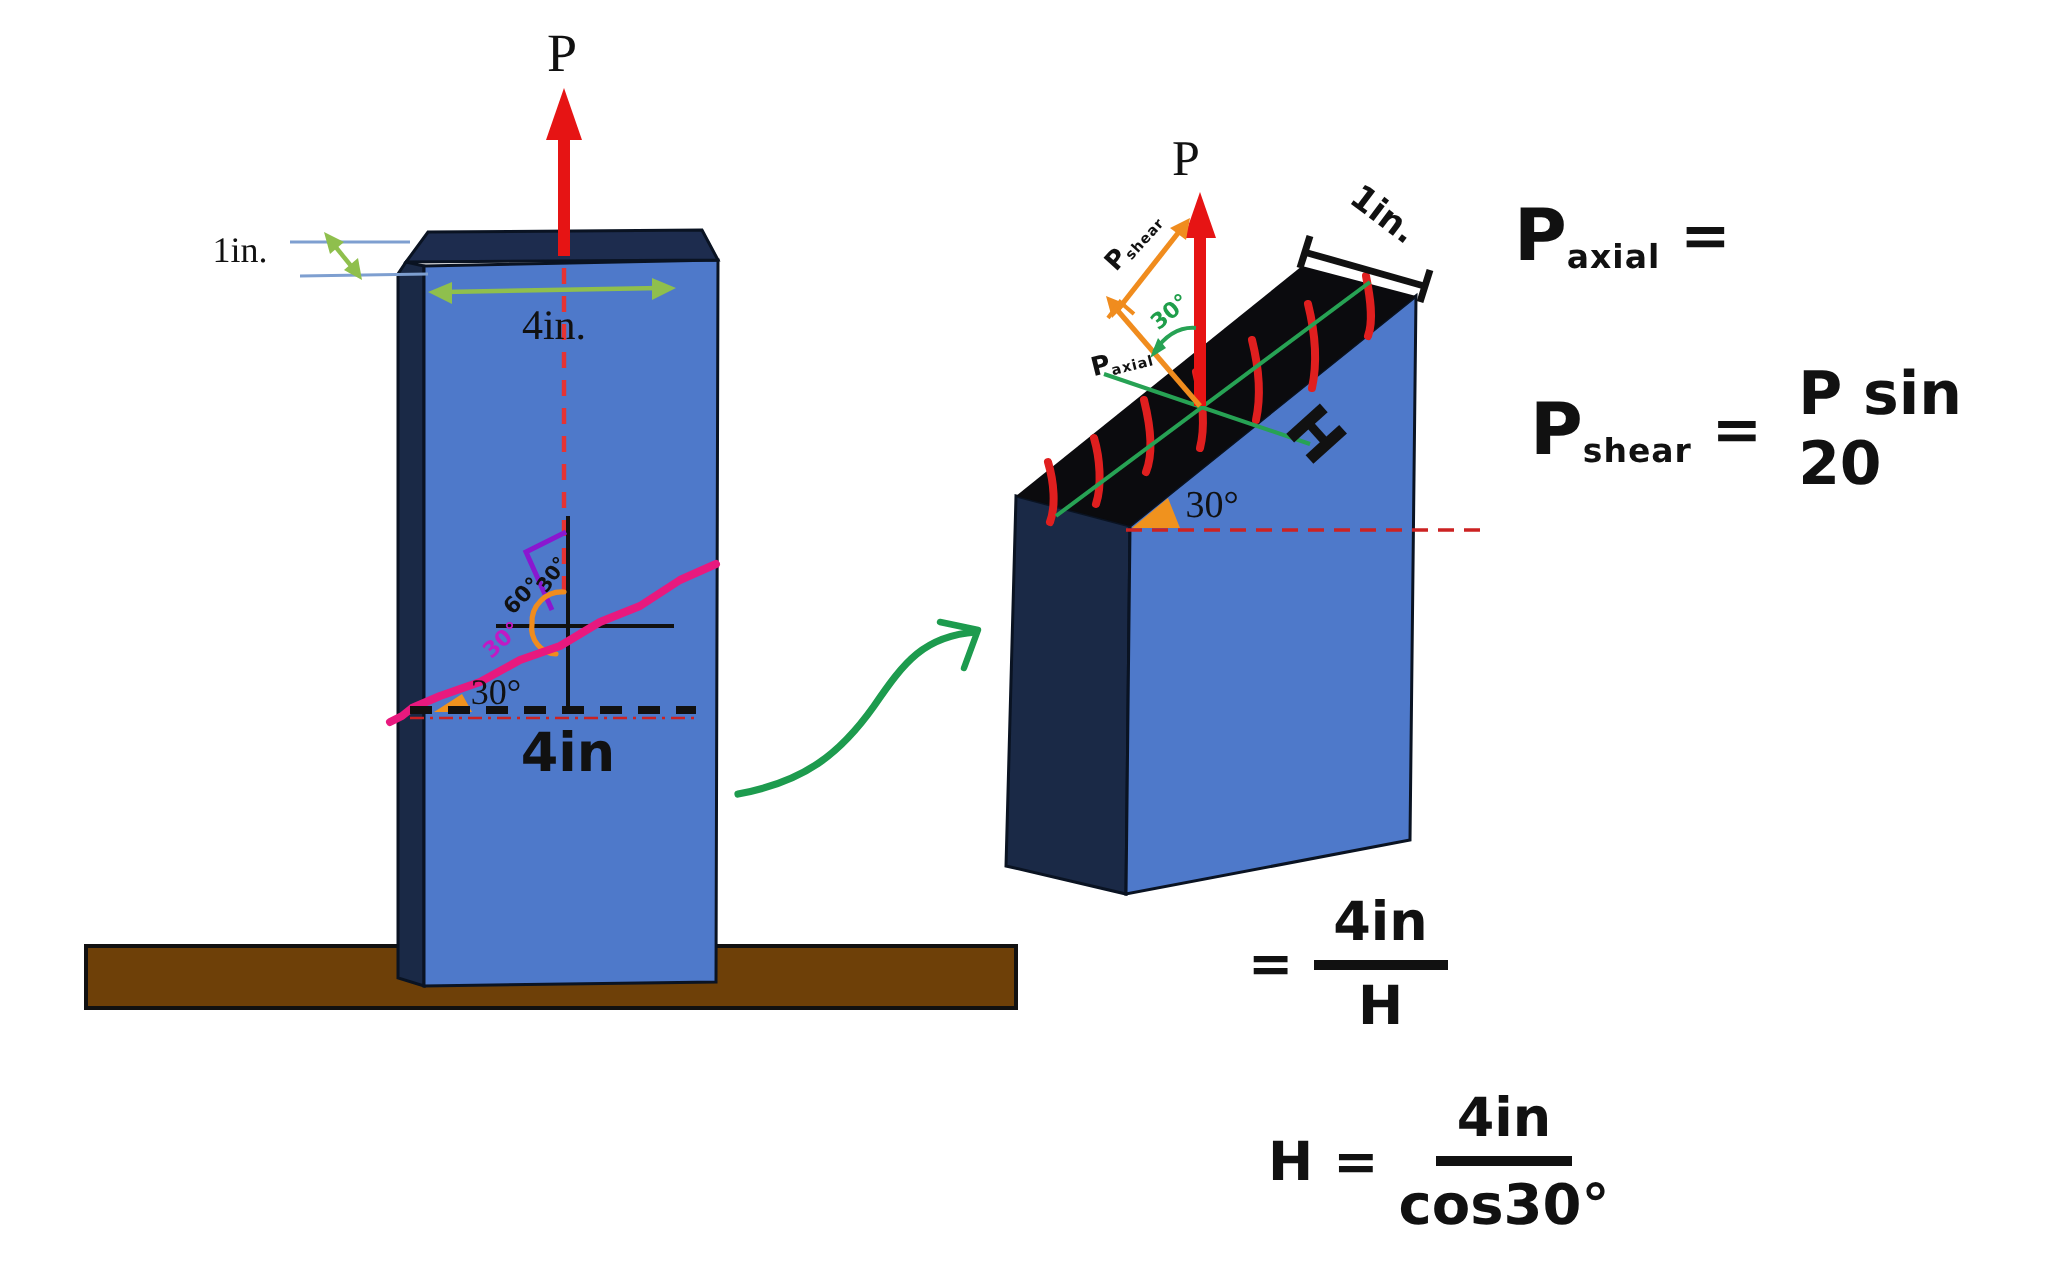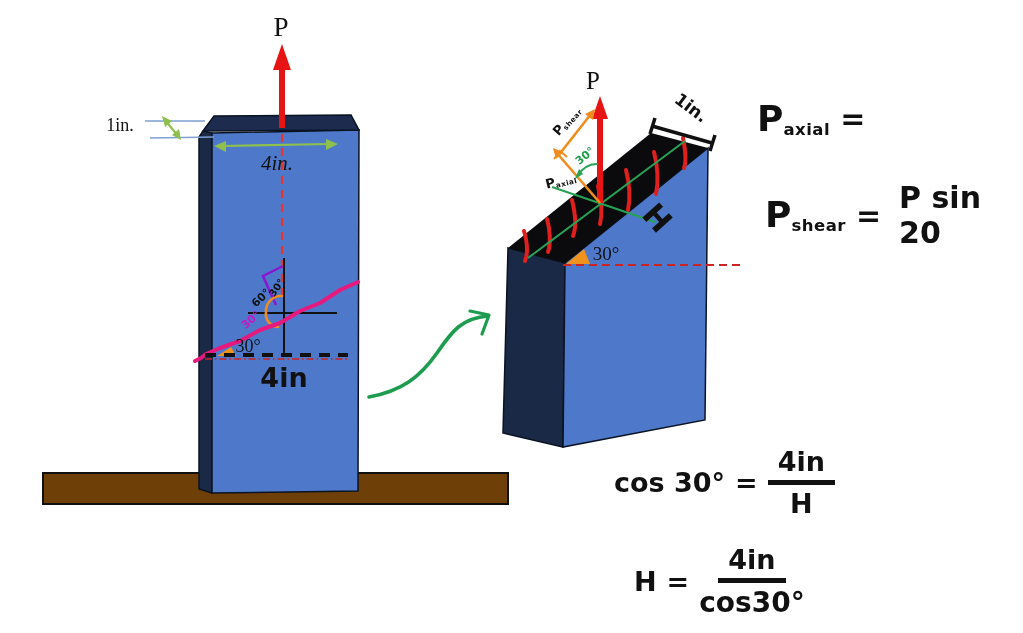--- a/index.html
+++ b/index.html
@@ -5,21 +5,21 @@
   html,body{margin:0;padding:0;background:#fff;}
   #canvas{position:relative;width:1023px;height:633px;background:#ffffff;overflow:hidden;
           font-family:"Liberation Serif",serif;}
   #diagram-svg{position:absolute;left:0;top:0;}
   .lbl{position:absolute;transform:translate(-50%,-50%);white-space:nowrap;color:#111;line-height:1;}
   .serif{font-family:"Liberation Serif",serif;}
   .hand{font-family:"DejaVu Sans",sans-serif;font-weight:700;}
   
   .p-left{left:281px;top:27px;font-size:27px;}
   .dim-1in-left{left:120px;top:125px;font-size:18px;}
-  .dim-4in-left{left:277px;top:163px;font-size:21px;font-style:italic;}
+  .dim-4in-left{left:277px;top:163px;font-size:21px;}
   .ang60{left:261px;top:298px;font-size:11px;transform:translate(-50%,-50%) rotate(-45deg);}
   .ang30small{left:277px;top:288px;font-size:10px;transform:translate(-50%,-50%) rotate(-55deg);}
   .ang30mag{left:251px;top:320px;font-size:11px;color:#c21ac4;transform:translate(-50%,-50%) rotate(-42deg);}
   .ang30serif-left{left:248px;top:346px;font-size:18px;}
   .dim4in-hand{left:284px;top:377px;font-size:27px;}
   
   .p-right{left:593px;top:80px;font-size:25px;}
   .pshear{left:567px;top:121px;font-size:13px;transform:translate(-50%,-50%) rotate(-48deg);}
   .paxial{left:561px;top:181px;font-size:13px;transform:translate(-50%,-50%) rotate(-14deg);}
   .ang30green{left:585px;top:156px;font-size:11px;color:#1f9e4a;transform:translate(-50%,-50%) rotate(-40deg);}
@@ -166,21 +166,20 @@
     <span class="equals">=</span>
   </div>
 
   <div class="eq eq-shear">
     <span><span style="font-size:36px">P</span><span class="sub">shear</span></span>
     <span class="equals">=</span>
     <span class="rhs">P sin 20</span>
   </div>
 
   <div class="eq eq-cos">
-    <span>cos 30°</span>
     <span class="equals">=</span>
     <span class="frac">
       <span class="num">4in</span>
       <span class="den">H</span>
     </span>
   </div>
 
   <div class="eq eq-h">
     <span>H</span>
     <span class="equals">=</span>

